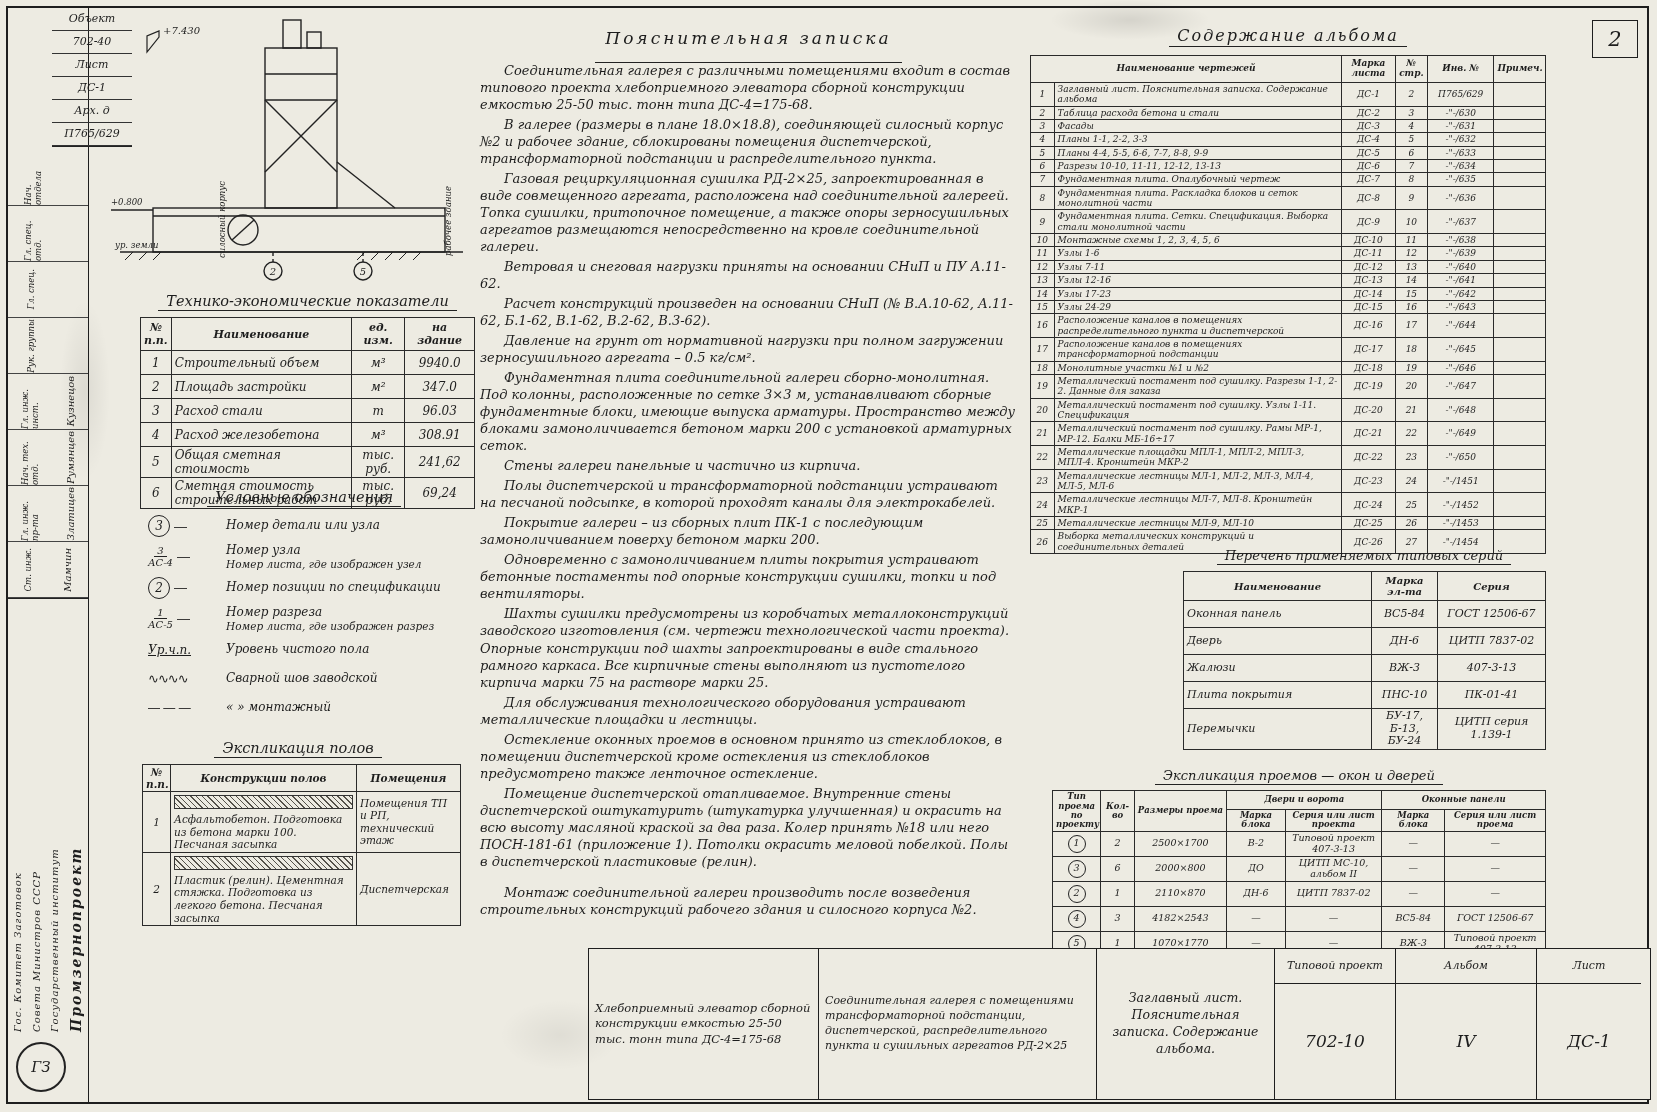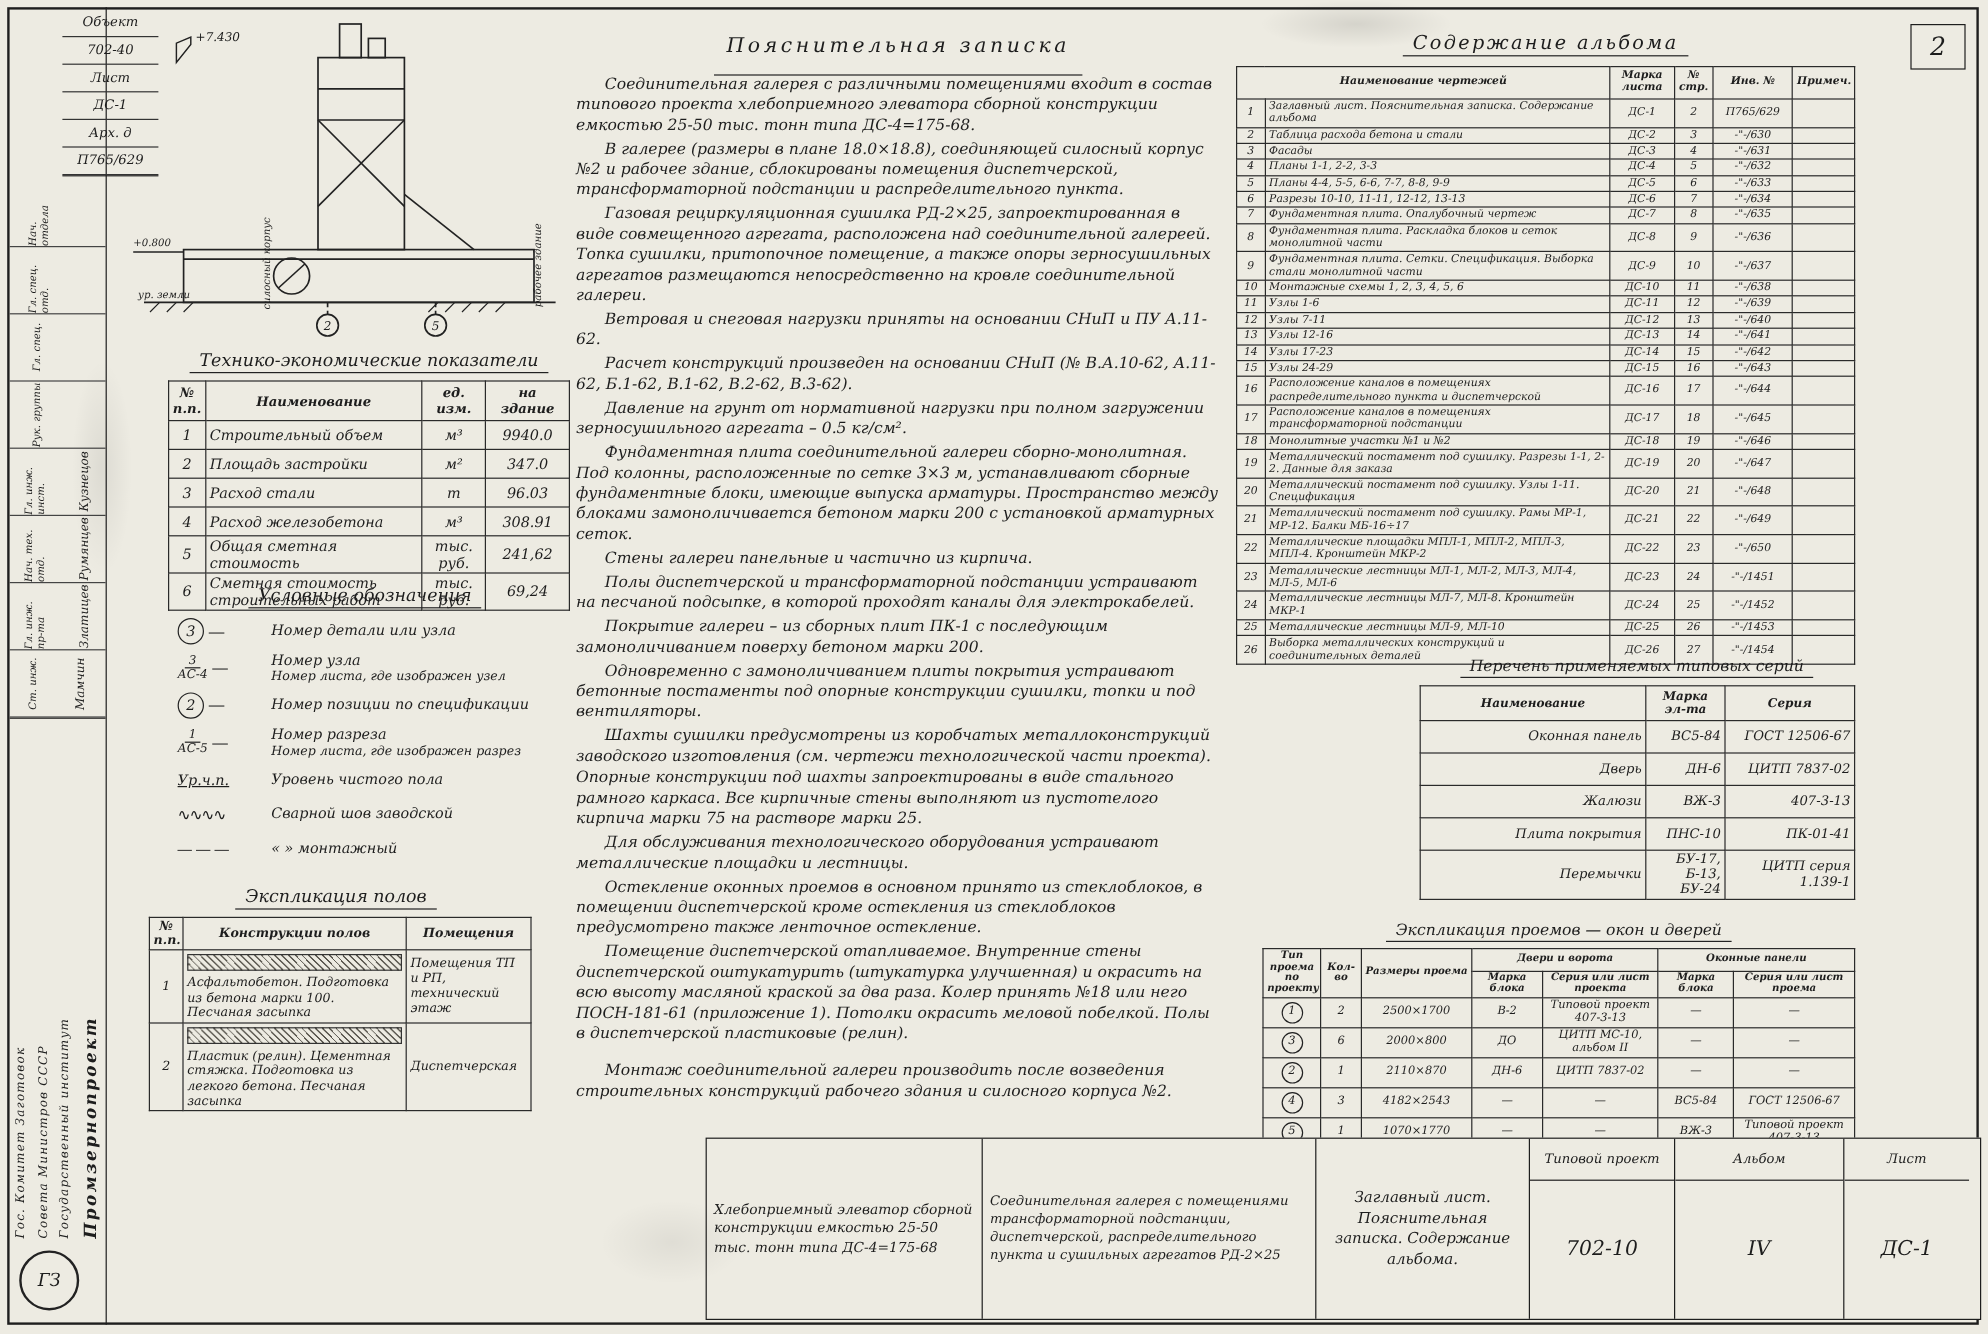--- a/index.html
+++ b/index.html
@@ -47,21 +47,21 @@
   .circ{display:inline-flex;width:20px;height:20px;border:1.5px solid #222;border-radius:50%;
         align-items:center;justify-content:center;font-size:12px;flex:none;}
   .frac{display:inline-flex;flex-direction:column;align-items:center;font-size:10px;line-height:1.1;}
   .frac .top{border-bottom:1px solid #222;padding:0 3px;}
   .leader{font-size:13px;}
   .leg-text{font-size:12px;line-height:1.15;}
   .leg-text .l2{font-size:10.5px;}
   .leg-text .l2:empty{display:none;}
   .zig{letter-spacing:-1px;font-size:13px;}
 
-  .floors{position:absolute;left:124px;top:740px;width:312px;}
+  .floors{position:absolute;left:142px;top:740px;width:312px;}
   .floors .t{text-align:center;font-size:14.5px;margin-bottom:6px;}
   .floors th{font-size:10.5px;height:20px;}
   .floors td{font-size:10.5px;line-height:1.2;vertical-align:top;padding:3px 4px;}
   .hatch{height:12px;border:1px solid #333;margin:2px 0 4px;
          background:repeating-linear-gradient(45deg,transparent 0 3px,#55524a 3px 4px);}
 
   
   .note{position:absolute;left:480px;top:28px;width:537px;}
   .note .t{text-align:center;font-size:17px;letter-spacing:3px;margin-bottom:14px;}
   .note .t span{border-bottom:1.5px solid #222;padding:0 10px 14px;}
@@ -72,21 +72,21 @@
   
   .contents{position:absolute;left:1030px;top:26px;width:516px;}
   .contents .t{text-align:center;font-size:16px;letter-spacing:2px;margin-bottom:8px;}
   .contents th{font-size:9px;line-height:1.1;height:24px;}
   .contents td{font-size:9px;line-height:1.15;padding:1px 2px;}
 
   
   .series{position:absolute;left:1183px;top:548px;width:362px;}
   .series .t{text-align:center;font-size:13px;margin-bottom:6px;}
   .series th{font-size:10px;height:26px;}
-  .series td{font-size:11px;height:24px;line-height:1.15;text-align:right;}
+  .series td{font-size:11px;height:24px;line-height:1.15;}
 
   
   .openings{position:absolute;left:1052px;top:768px;width:494px;}
   .openings .t{text-align:center;font-size:13px;margin-bottom:5px;}
   .openings th{font-size:8.5px;line-height:1.1;height:16px;padding:1px;}
   .openings td{font-size:9.5px;line-height:1.15;height:22px;padding:1px 2px;}
   .circ-sm{display:inline-flex;width:16px;height:16px;border:1.2px solid #222;border-radius:50%;
         align-items:center;justify-content:center;font-size:9.5px;}
 
   

